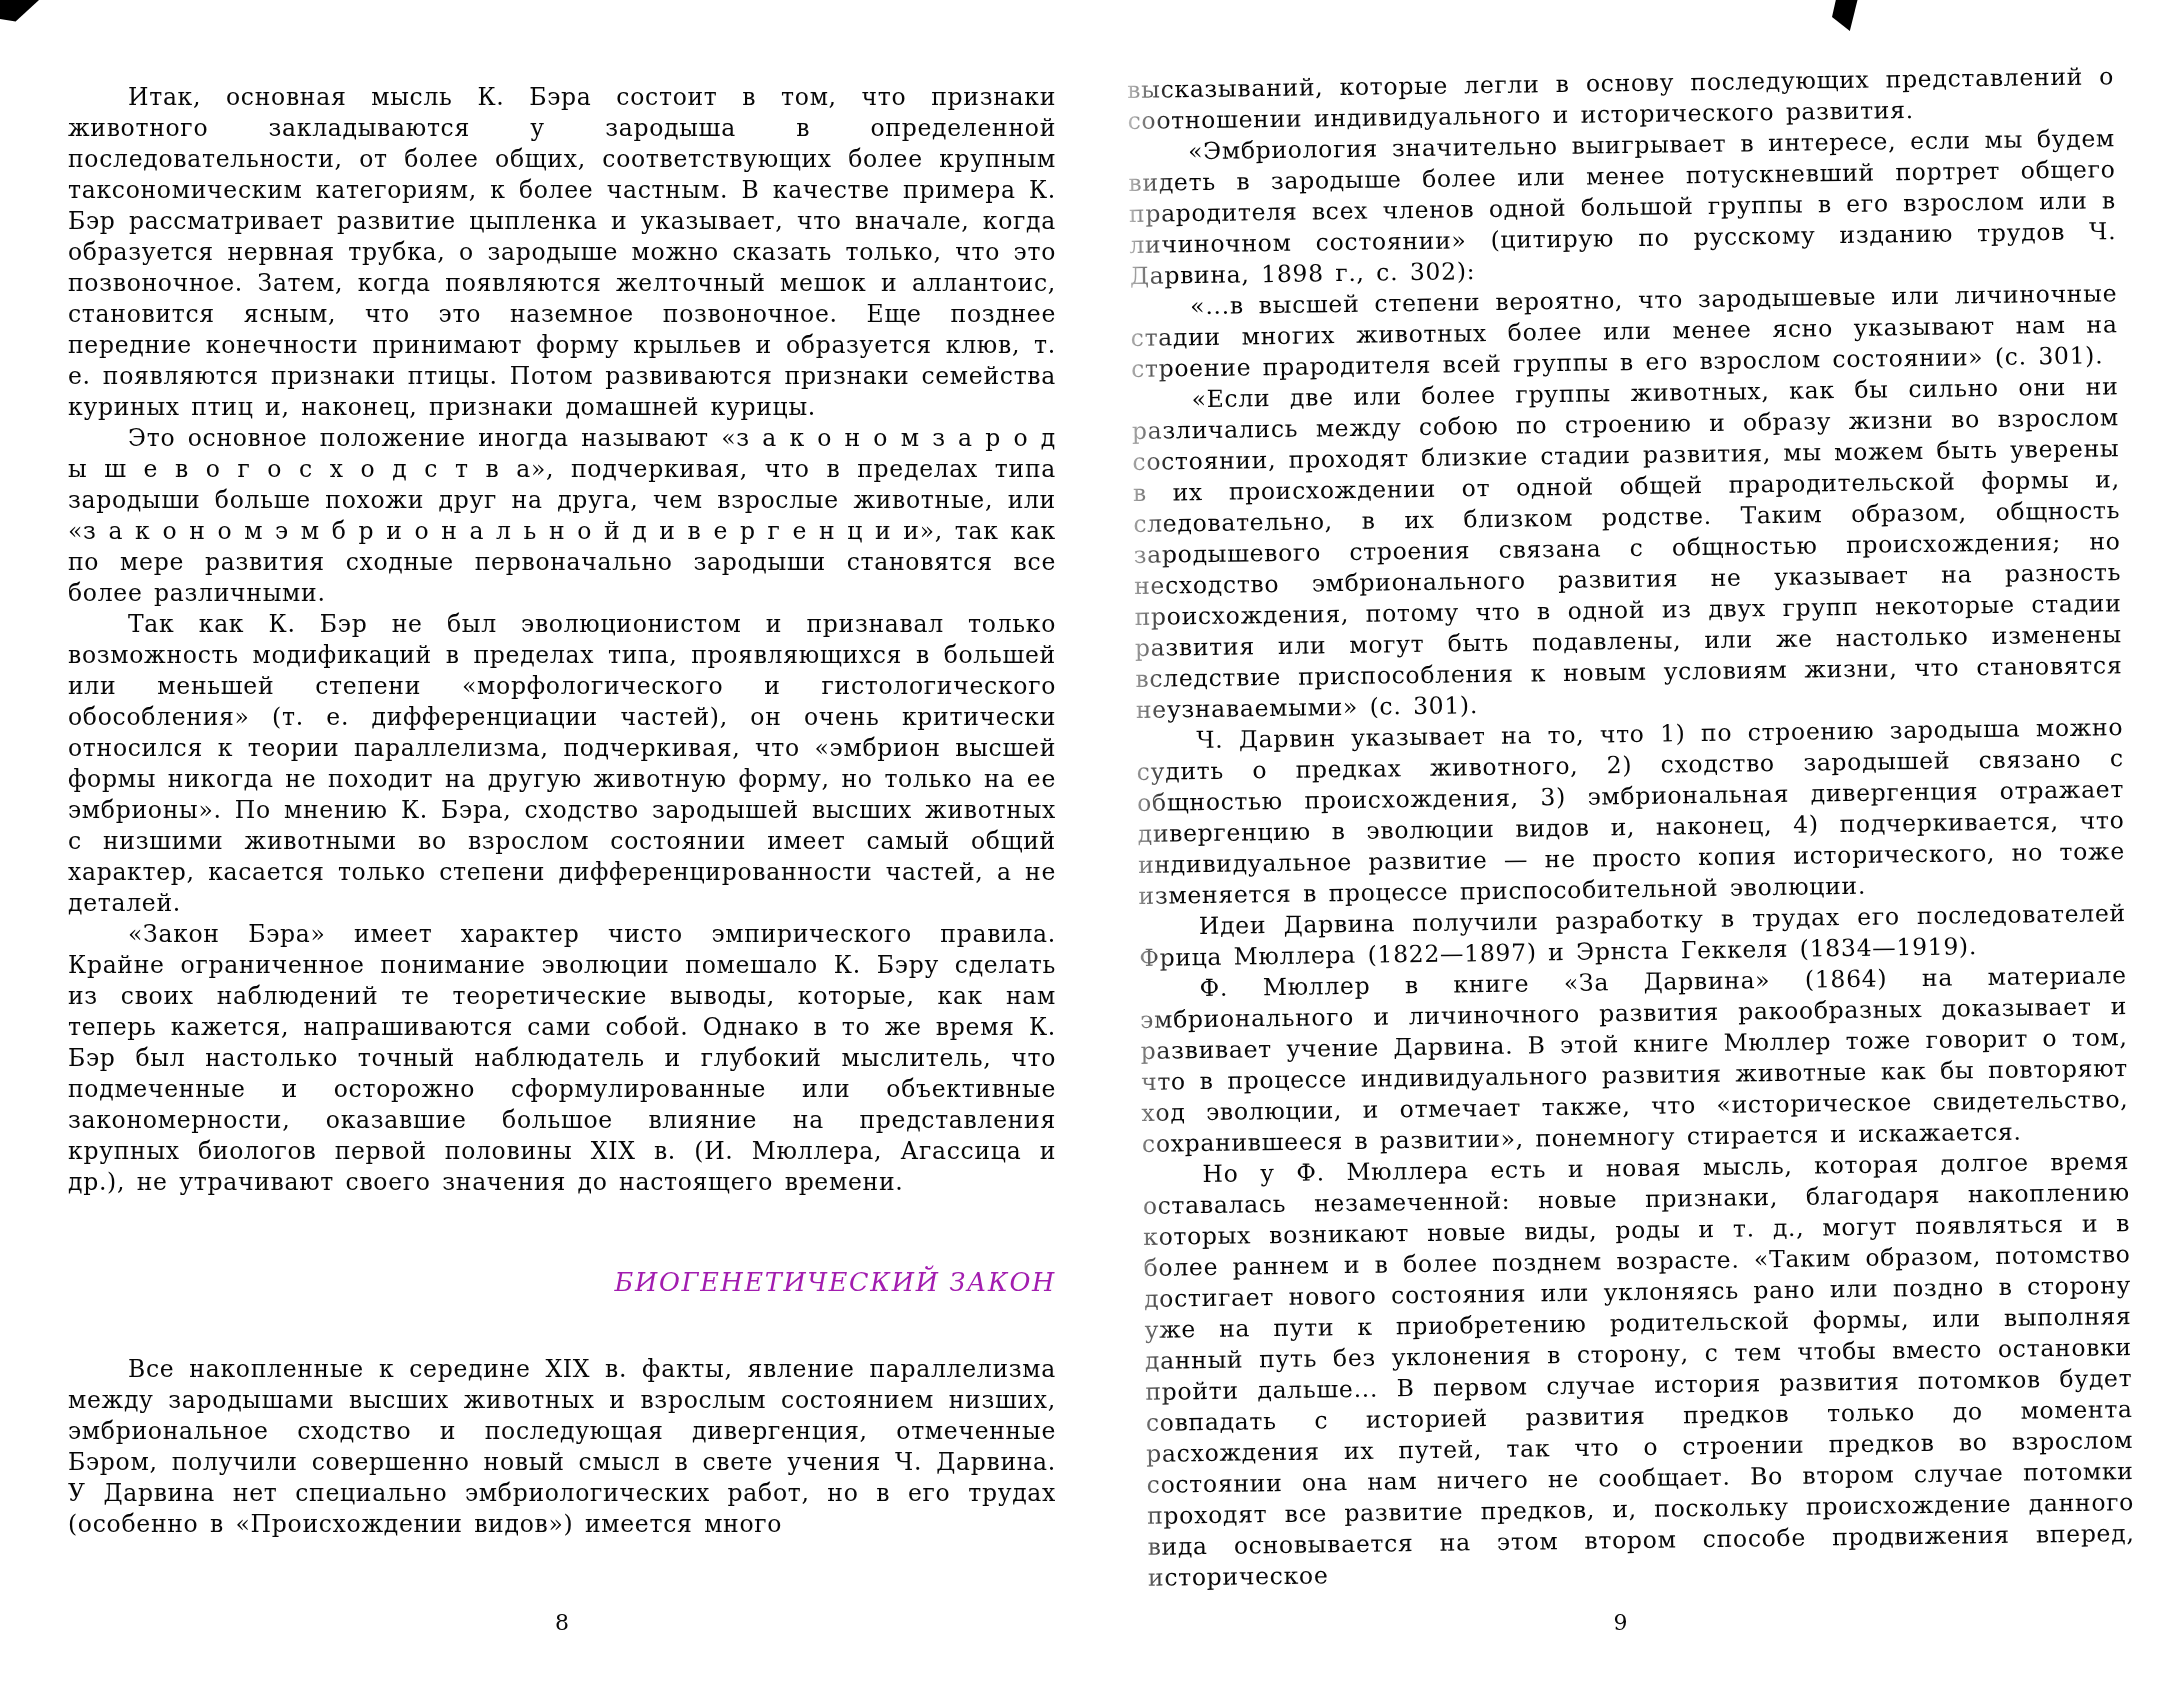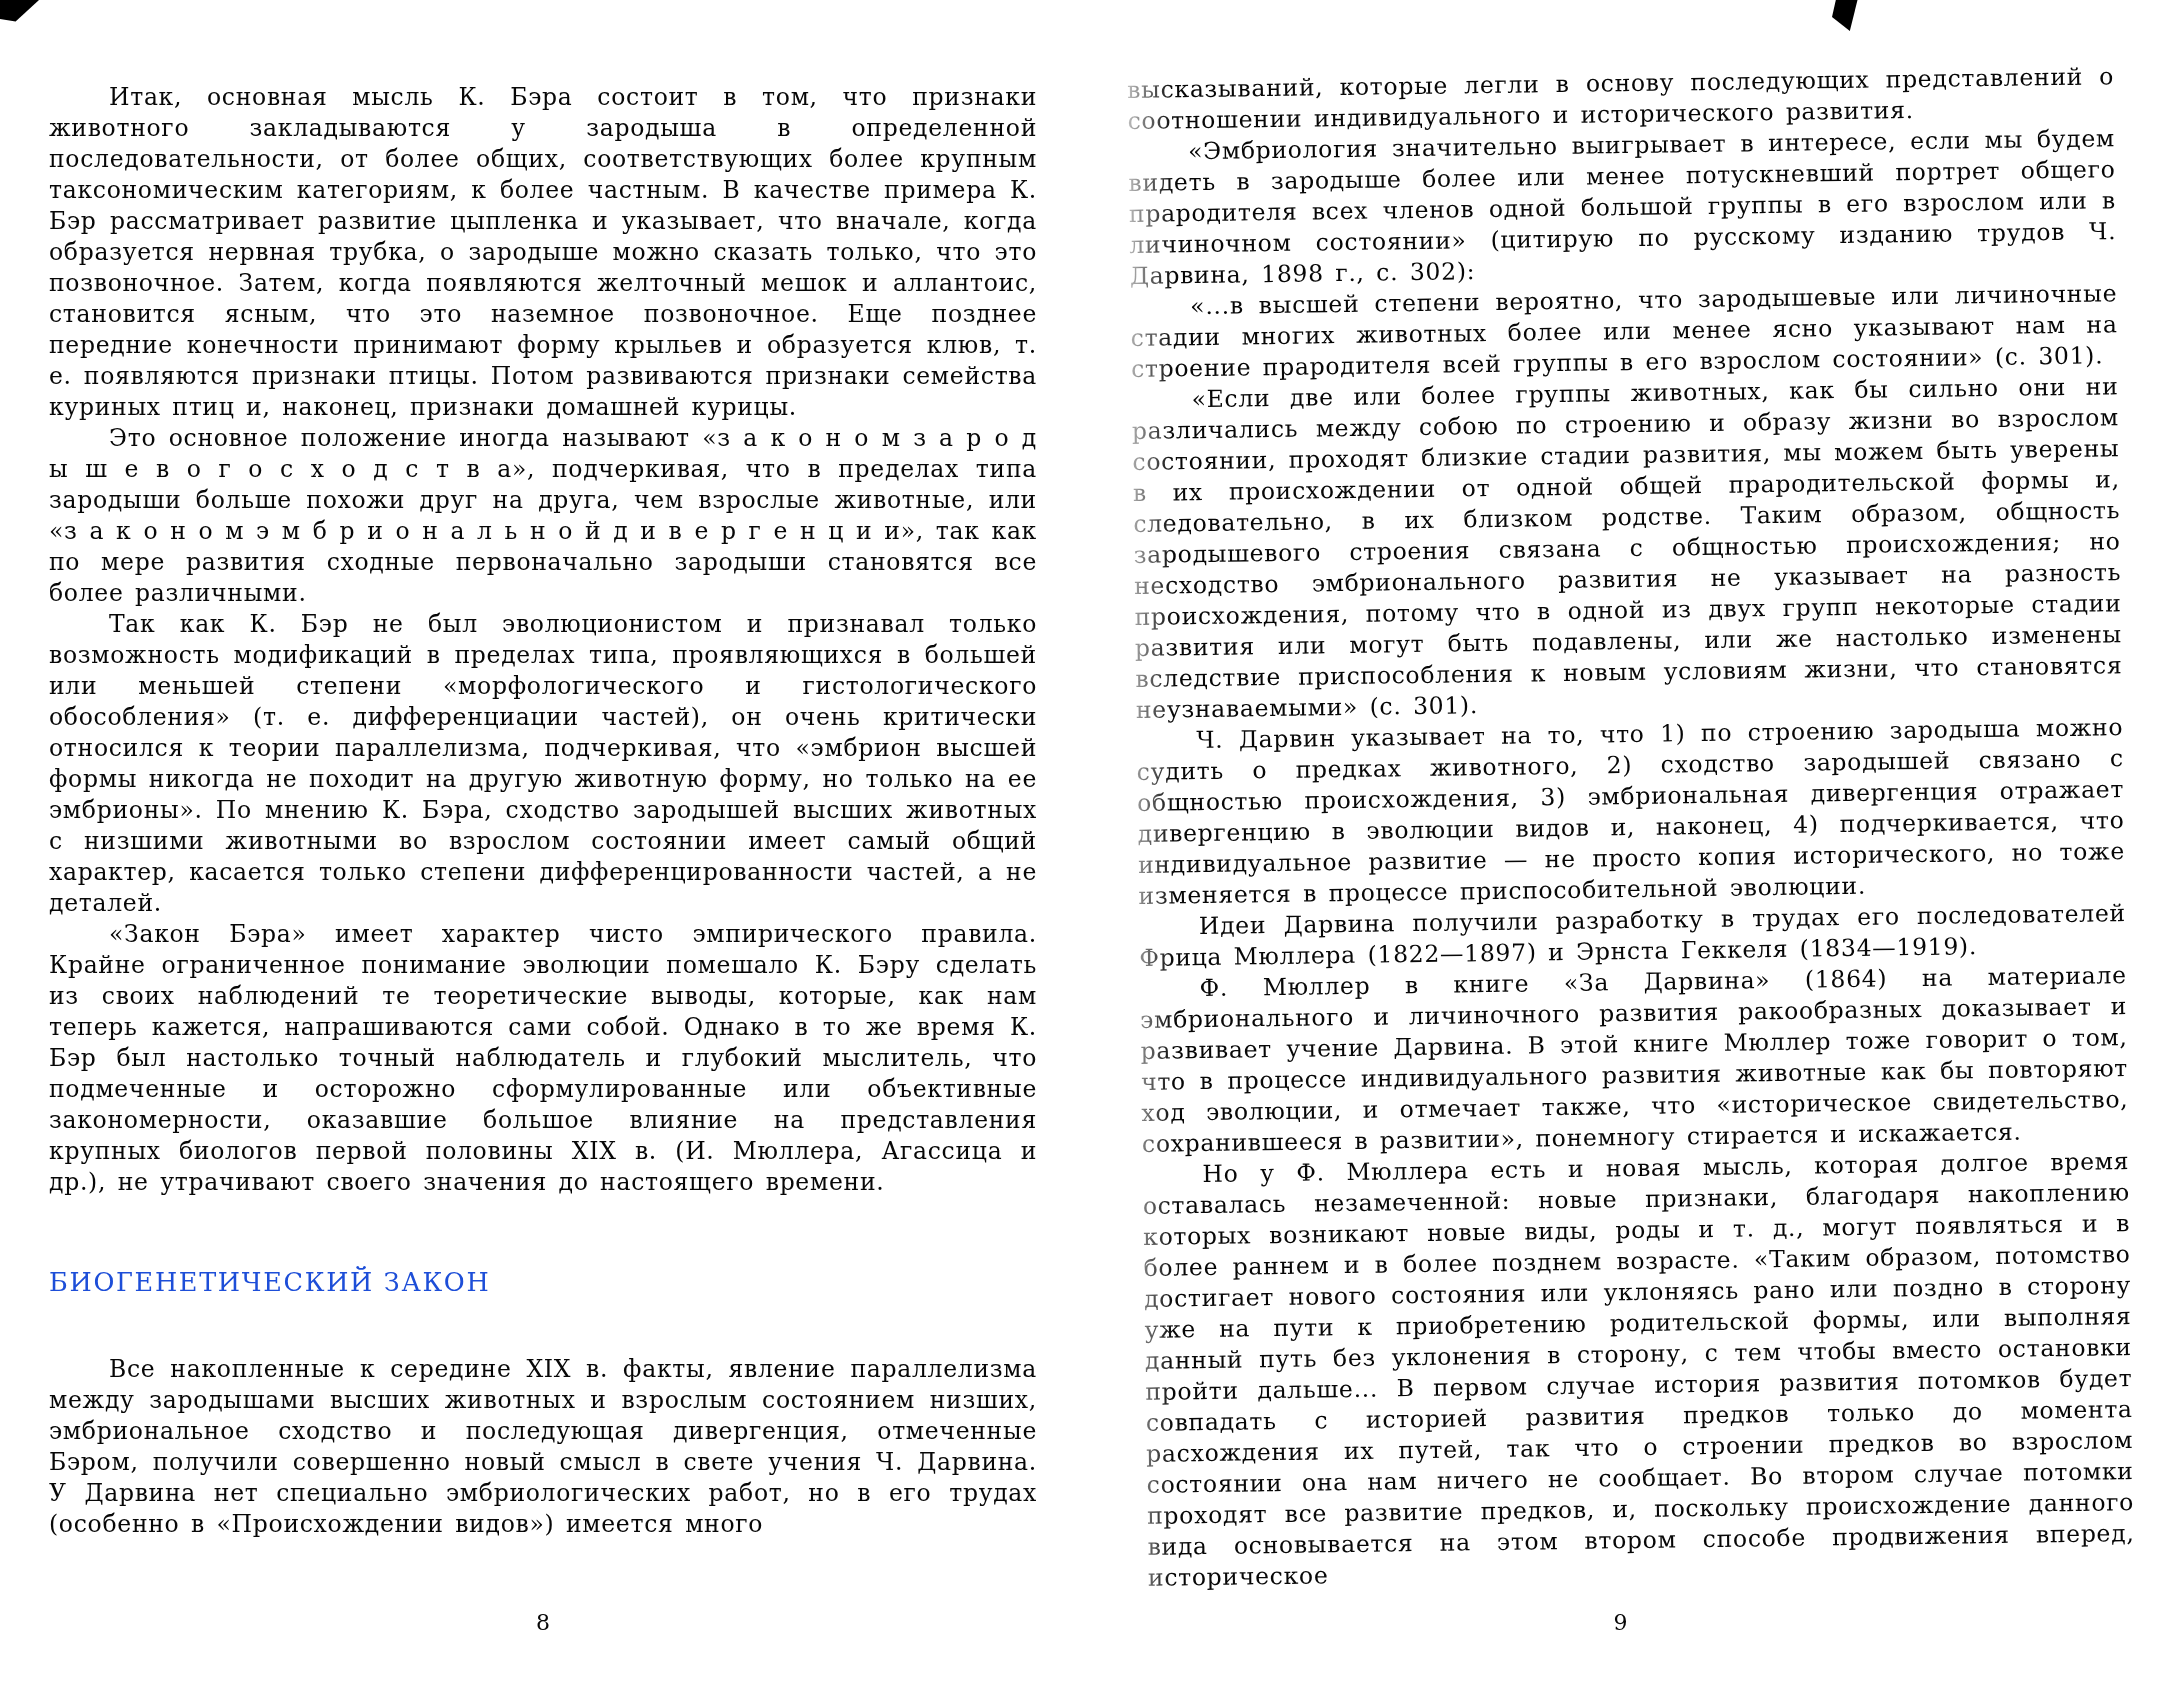--- a/index.html
+++ b/index.html
@@ -14,21 +14,21 @@
     height: 1701px;
     background: #ffffff;
     overflow: hidden;
     color: #0a0a0a;
   }
   .page {
     position: absolute;
     top: 0;
     height: 1701px;
   }
-  .page-left  { left: 49px;  width: 988px; }
+  .page-left  { left: 68px;  width: 988px; }
   .page-right { left: 1127px; width: 987px; }
   .page-text {
     position: absolute;
     left: 0;
     right: 0;
   }
   .page-left  .page-text { top: 82px; }
   .page-right .page-text {
     top: 75px;
     transform: rotate(-0.8deg);
@@ -42,23 +42,24 @@
     letter-spacing: 0.7px;
     word-spacing: 3.4px;
     color: #070707;
   }
   .para.indent { text-indent: 60px; }
   .heading {
     margin: 67px 0 54px 0;
     font-size: 25.5px;
     line-height: 35px;
     font-weight: normal;
-    text-align: left;
+    text-align: right;
     letter-spacing: 1.7px;
-    color: #1d4ed8;
+    color: #a21caf;
+    font-style: italic;
   }
   .heading-line { display: block; }
   .page-number {
     position: absolute;
     bottom: 66px;
     left: 0;
     right: 0;
     text-align: center;
     font-size: 22px;
     color: #070707;

